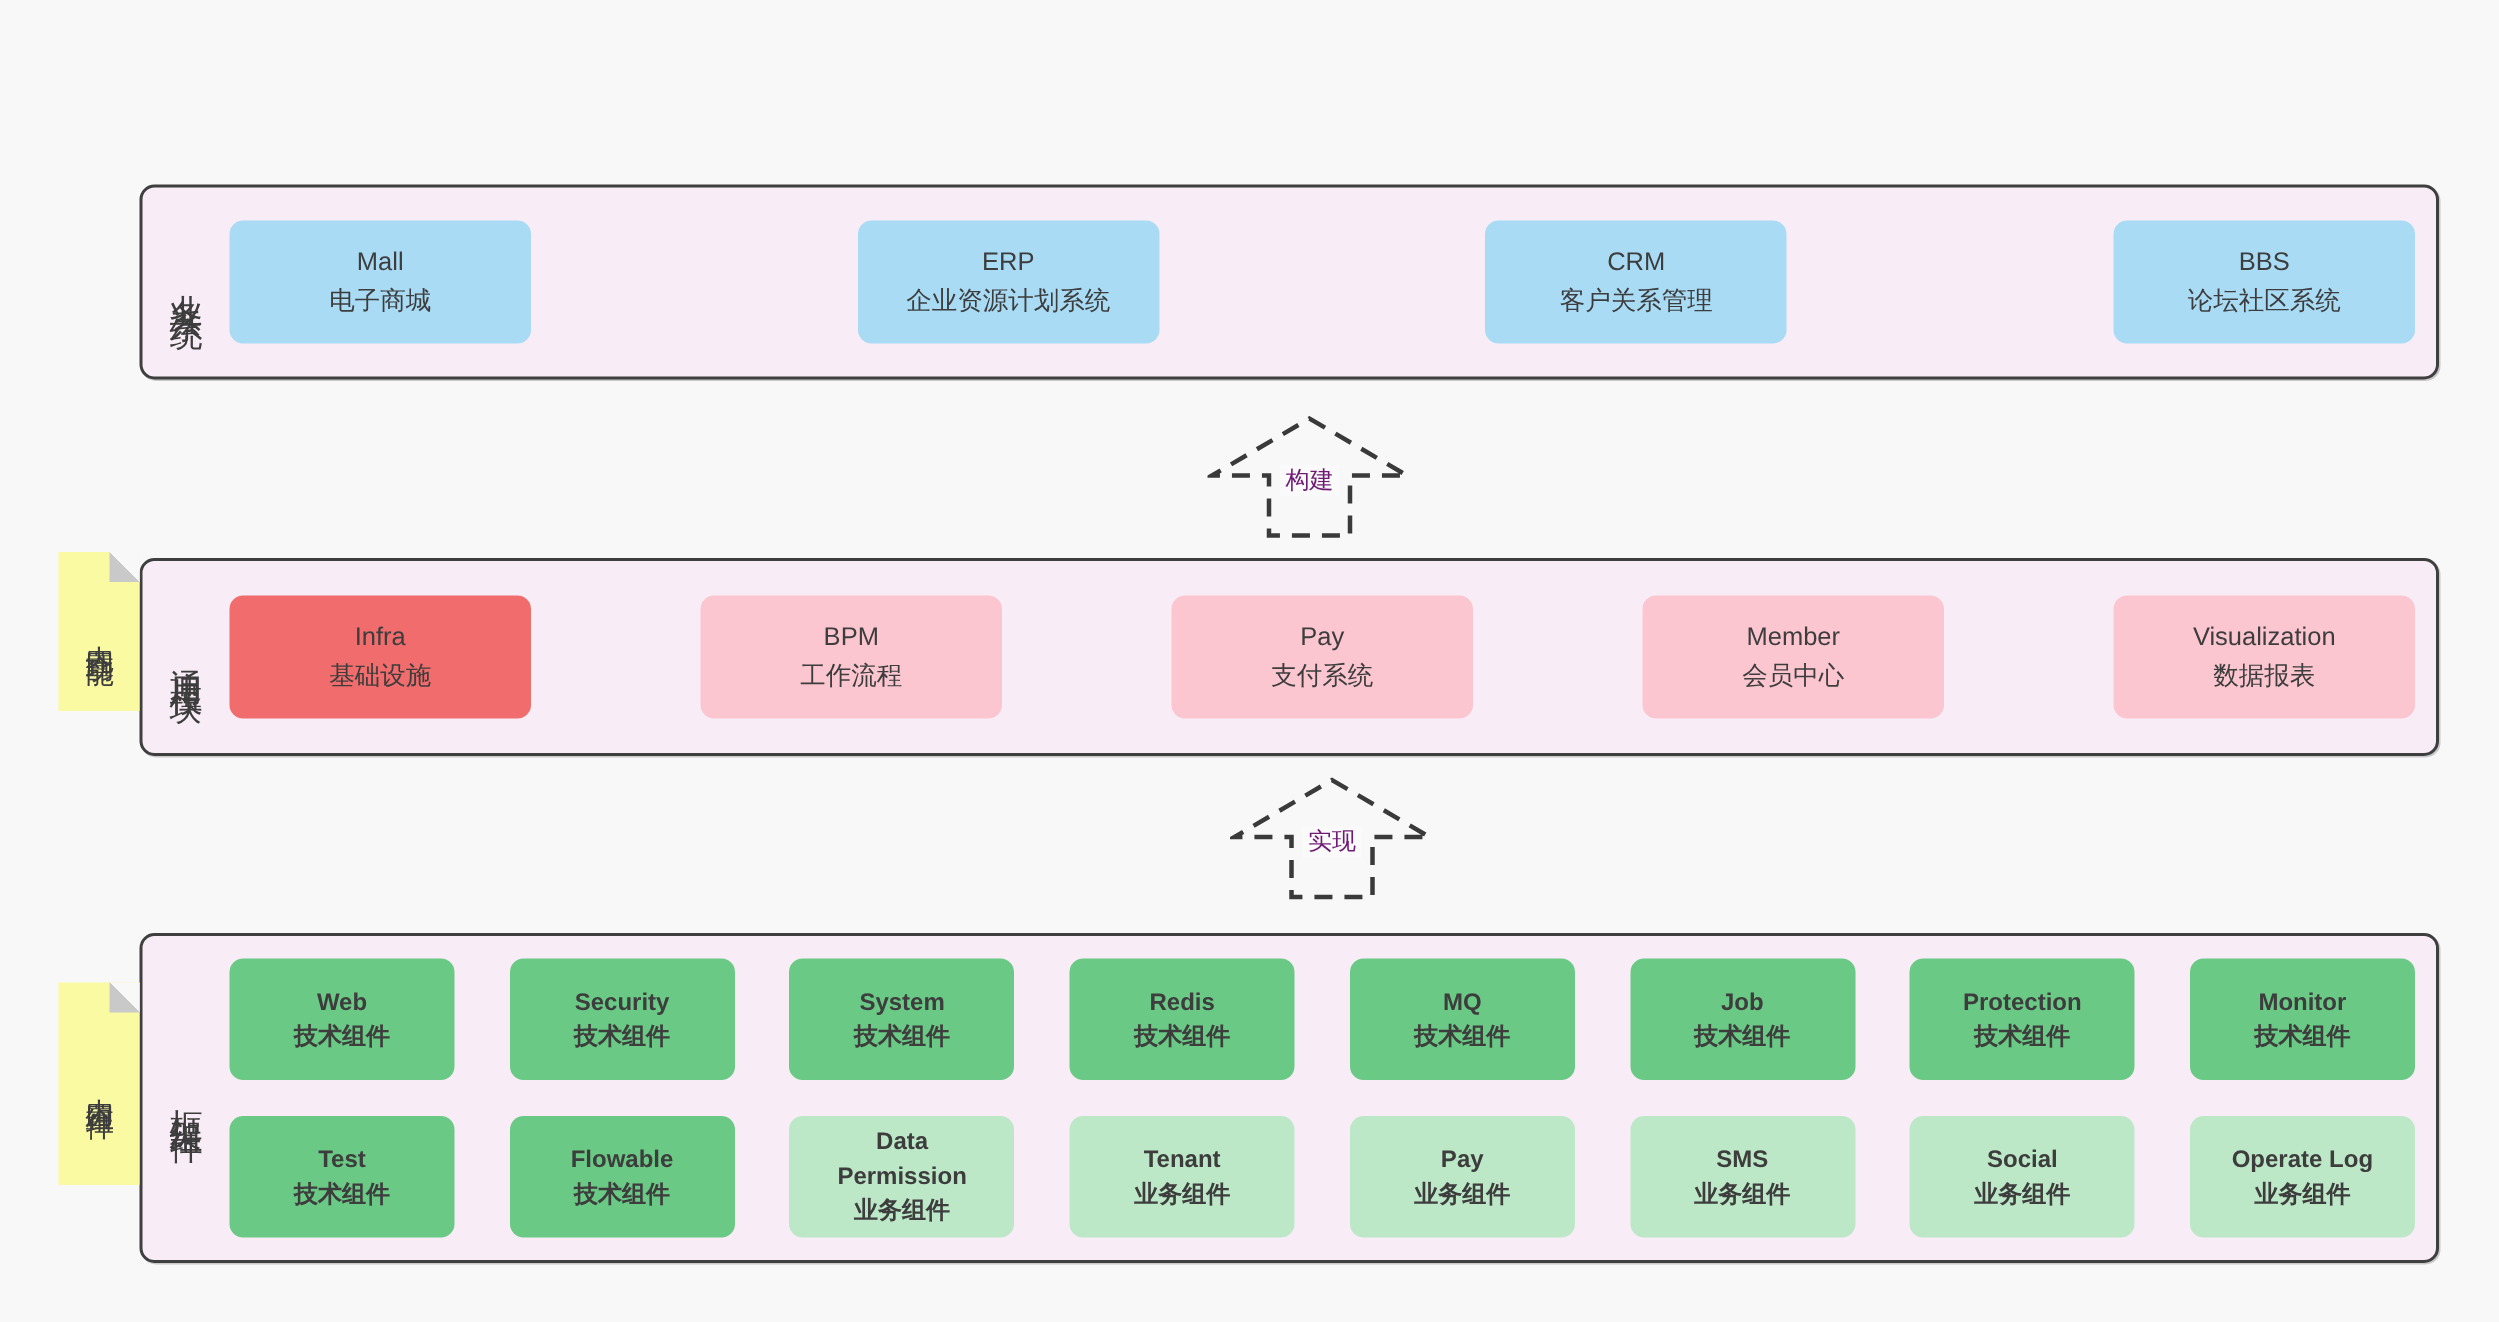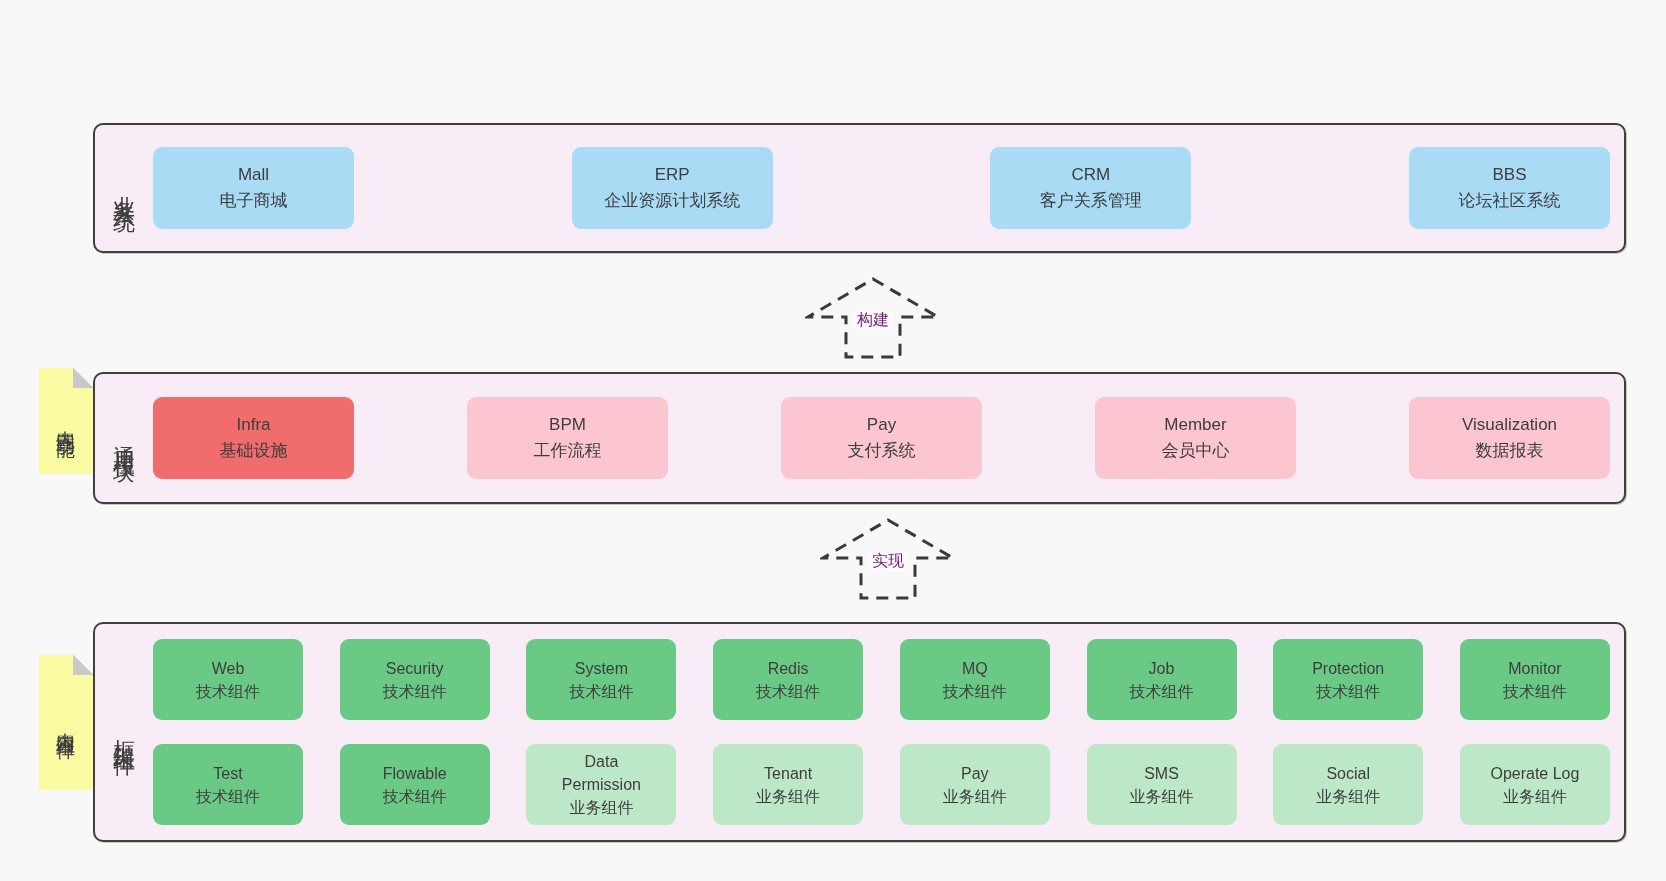--- a/index.html
+++ b/index.html
@@ -23,21 +23,21 @@
 
   .label-col{flex:0 0 58px;display:flex;align-items:center;justify-content:center;}
   .v-label{
     writing-mode:vertical-rl;text-orientation:upright;
     font-size:22px;letter-spacing:5px;color:#3d3d3d;line-height:1;
   }
 
   .boxes-6{flex:1;display:flex;align-items:center;justify-content:space-between;margin-right:14px;}
   .boxes-8{
     flex:1;display:grid;grid-template-columns:repeat(8,150px);
-    justify-content:space-between;align-content:center;row-gap:24px;margin-right:14px;
+    justify-content:space-between;align-content:center;row-gap:24px;margin-right:14px;font-weight:bold;
   }
   .box{
     border-radius:9px;display:flex;flex-direction:column;
     align-items:center;justify-content:center;text-align:center;
   }
   .box-6{width:201px;height:82px;font-size:17px;line-height:26px;}
   .box-8{width:150px;height:81px;font-size:16px;line-height:23px;padding:0 2px;box-sizing:border-box;}
 
   .blue{background:#a9dbf5;}
   .red{background:#f16c6c;}

